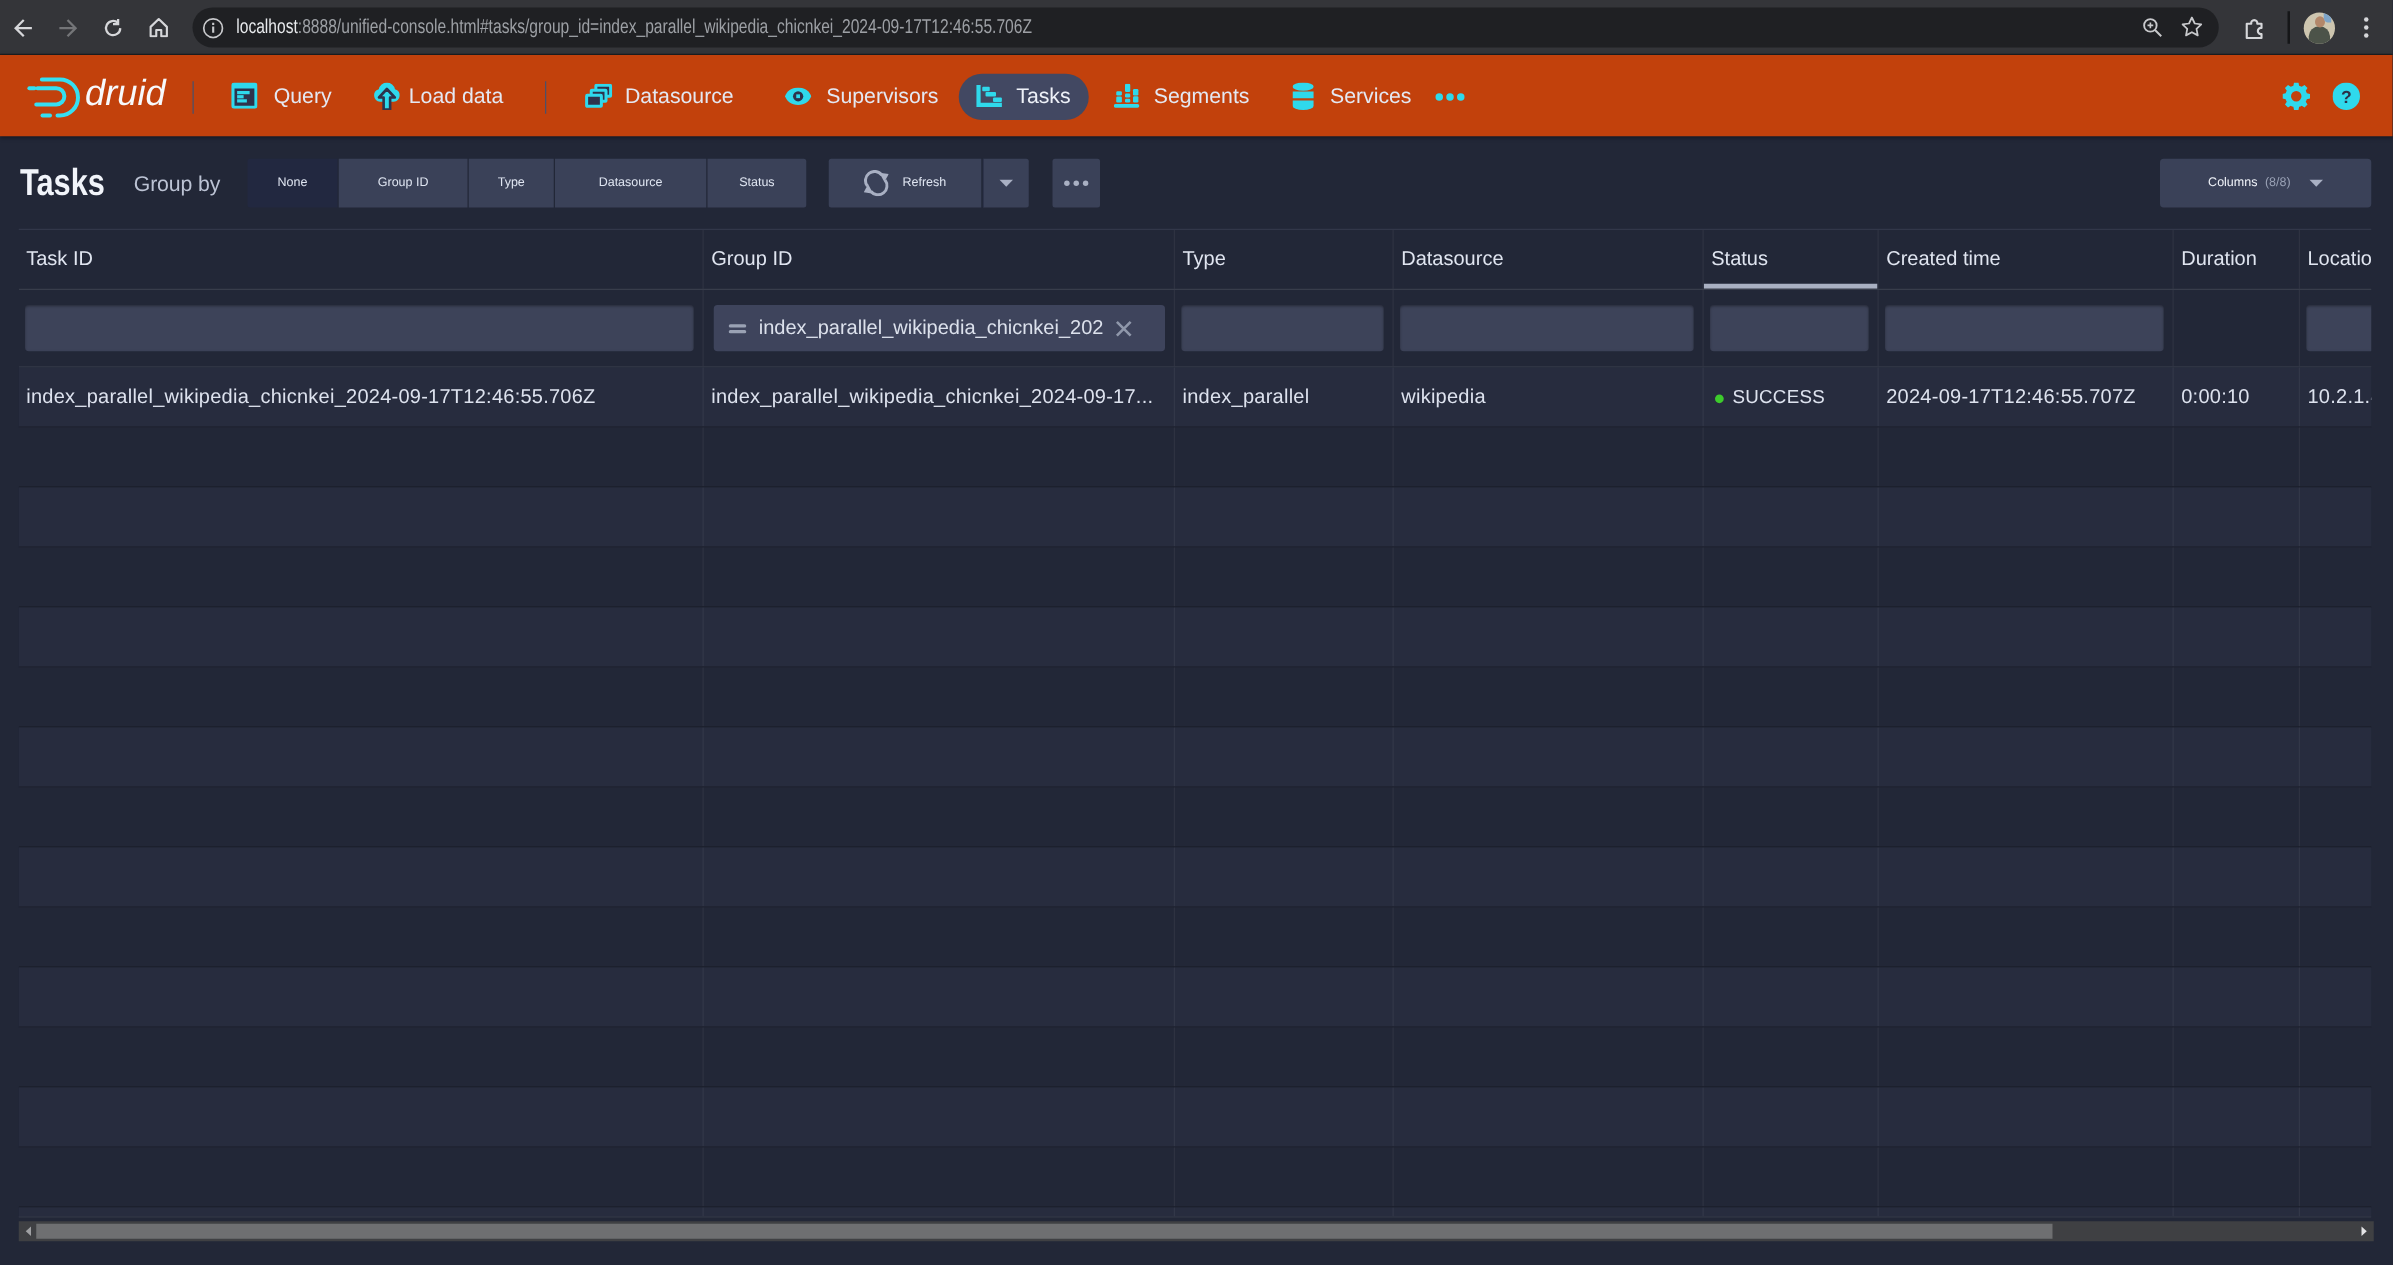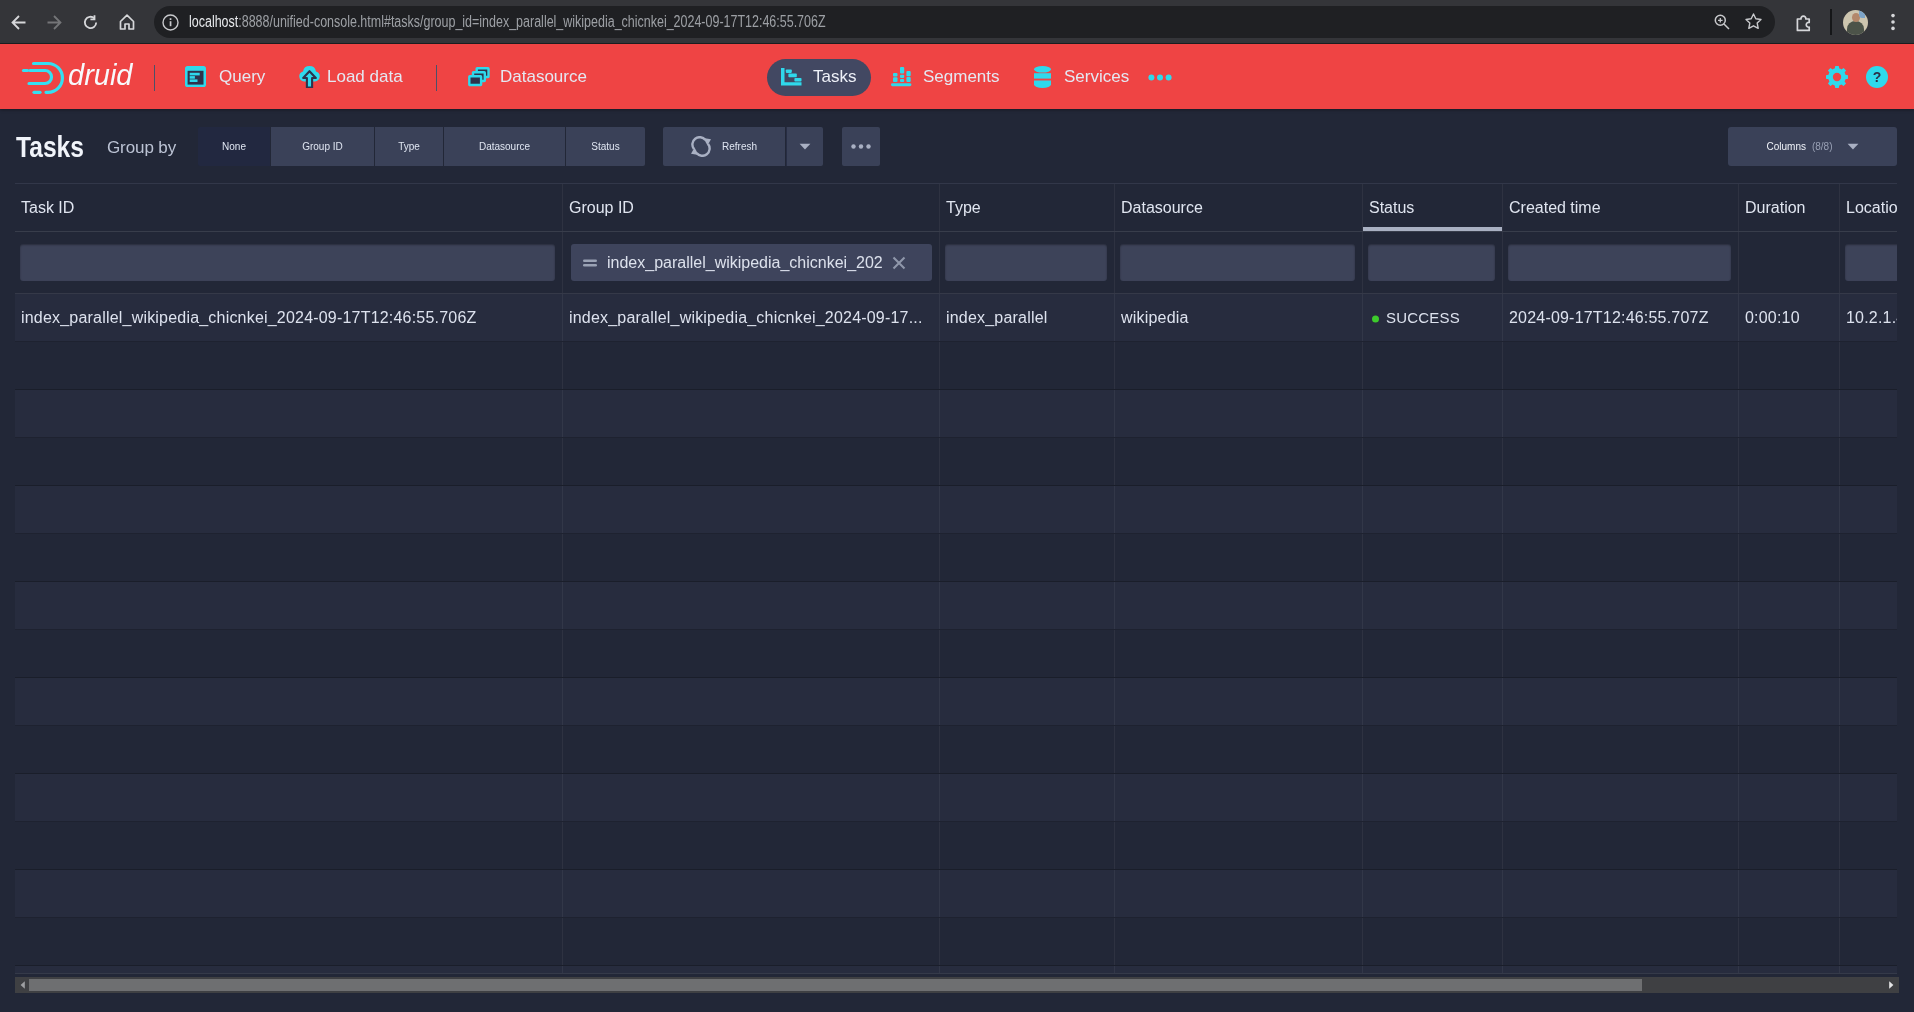--- a/index.html
+++ b/index.html
@@ -8,21 +8,21 @@
 
 
 #chrome { position:absolute; left:0; top:0; width:1914px; height:44px; background:#343539; border-bottom:1px solid #1e1f21; }
 #chrome svg { display:block; }
 .cicon { position:absolute; top:0; }
 #urlpill { position:absolute; left:154px; top:6px; width:1621px; height:32px; border-radius:16px; background:#1f2023; }
 #urltext { position:absolute; left:189px; top:13px; font-size:16px; color:#9da0a5; white-space:nowrap; transform:scaleX(0.78); transform-origin:0 0;}
 #urltext b { color:#e8eaed; font-weight:normal; }
 
 
-#navbar { position:absolute; left:0; top:44px; width:1914px; height:65px; background:#ef4444; box-shadow:0 1px 3px rgba(0,0,0,0.35); }
+#navbar { position:absolute; left:0; top:44px; width:1914px; height:65px; background:#c2410c; box-shadow:0 1px 3px rgba(0,0,0,0.35); }
 .nav-item { position:absolute; top:0; height:65px; display:flex; align-items:center; color:#e4e8f2; font-size:17px; }
 .nav-item .txt { margin-left:11px; }
 #tasks-pill { position:absolute; left:767px; top:15px; width:104px; height:37px; border-radius:19px; background:#424862; }
 .nav-sep { position:absolute; top:21px; width:1px; height:26px; background:#4b5069; }
 #druid-word { position:absolute; left:68px; top:15px; font-size:29px; font-style:italic; color:#f7f9fc; letter-spacing:0px; }
 
 
 #vtitle { position:absolute; left:16px; top:130px; font-size:30px; font-weight:bold; color:#f1f4fa; transform:scaleX(0.82); transform-origin:0 0;}
 #groupby { position:absolute; left:107px; top:138px; font-size:17px; color:#bcc3d4; letter-spacing:-0.1px;}
 .btn { position:absolute; top:127px; height:39px; background:#3a4158; border-radius:2px; color:#dfe5f1; font-size:10px; display:flex; align-items:center; justify-content:center; }
@@ -141,20 +141,28 @@
   <div class="nav-sep" style="left:436px;"></div>
   <div class="nav-item" style="left:468px;">
     <svg width="22" height="20" viewBox="0 0 22 20">
         <g stroke="#2fd9ec" stroke-width="2.4" fill="#2e334c">
           <rect x="8.7" y="1.2" width="11.8" height="8.8" rx="0.5"></rect>
           <rect x="5" y="5.2" width="11.8" height="8.8" rx="0.5"></rect>
           <rect x="1.3" y="9.2" width="11.8" height="8.8" rx="0.5"></rect>
         </g>
       </svg>
     <span class="txt" style="margin-left:10px;">Datasource</span>
+  </div>
+  <div class="nav-item" style="left:628px;">
+    <svg width="21" height="14" viewBox="0 0 21 14">
+        <path d="M10.5 0 C16 0 19.5 3 21 7 C19.5 11 16 14 10.5 14 C5 14 1.5 11 0 7 C1.5 3 5 0 10.5 0 Z" fill="#2fd9ec"></path>
+        <circle cx="10.5" cy="7" r="4.1" fill="#2e334c"></circle>
+        <rect x="9" y="5.5" width="3" height="3" fill="#2fd9ec"></rect>
+      </svg>
+    <span class="txt" style="margin-left:12px;">Supervisors</span>
   </div>
   <div class="nav-item" style="left:781px; color:#eef1f8;">
     <svg width="21" height="18" viewBox="0 0 21 18">
         <g fill="#2fd9ec">
           <path d="M0 0 H3.5 V14.2 H20.5 V17.6 H0 Z"></path>
           <rect x="4.8" y="1.4" width="6" height="3.5" rx="0.8"></rect>
           <rect x="7.4" y="5.6" width="8.4" height="3.6" rx="0.8"></rect>
           <rect x="13.4" y="10" width="7.1" height="3.5" rx="0.8"></rect>
         </g>
       </svg>

